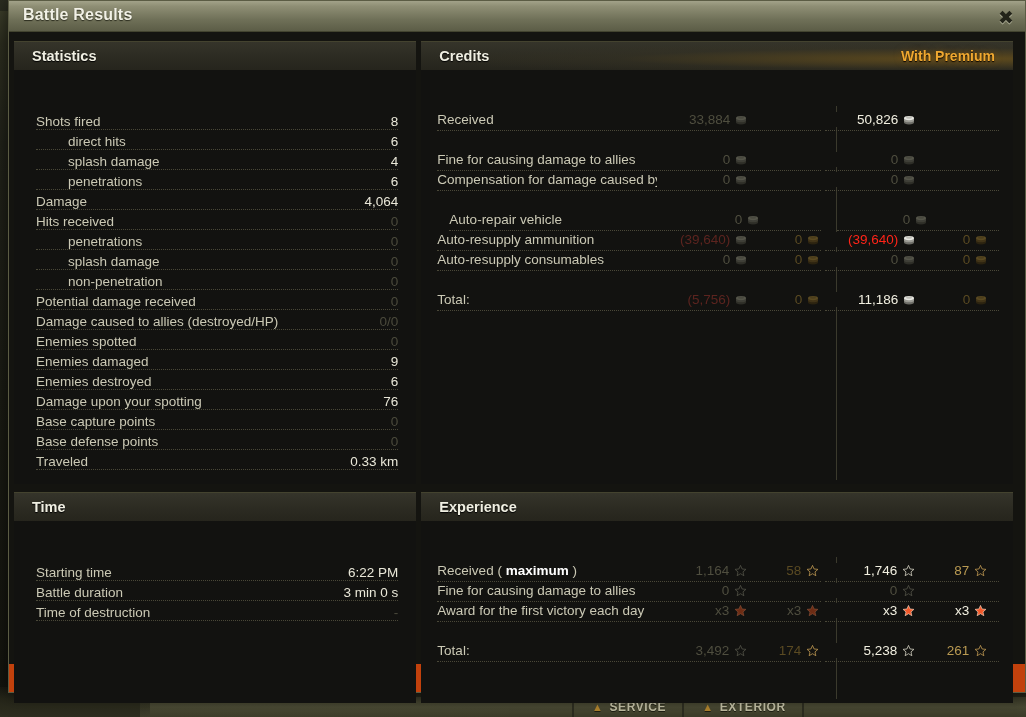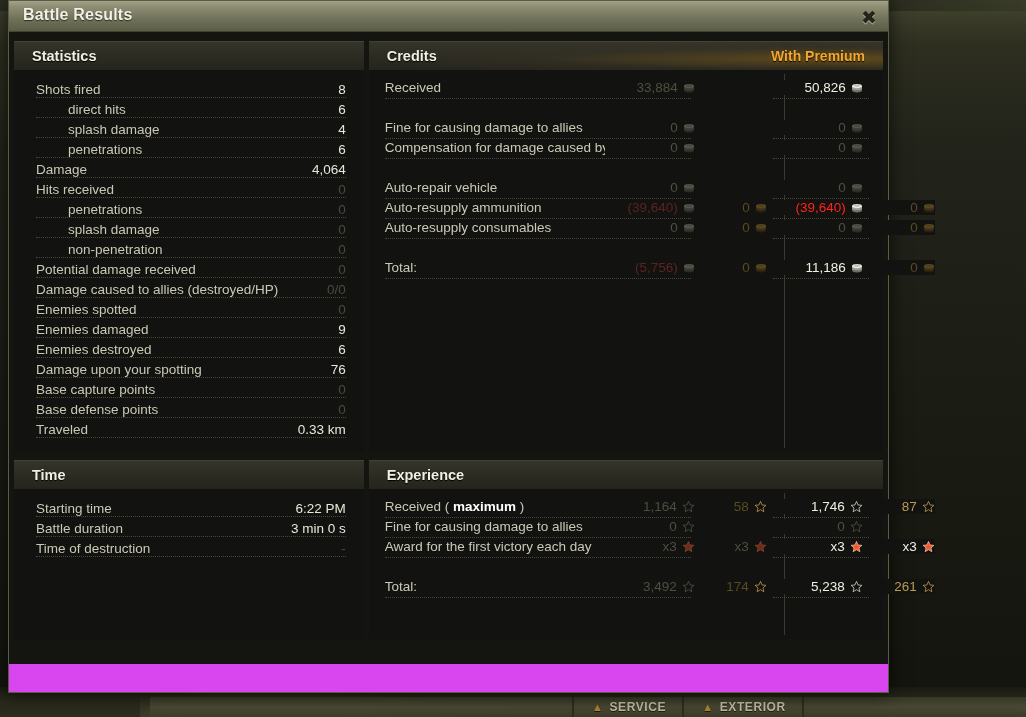--- a/index.html
+++ b/index.html
@@ -43,22 +43,22 @@
   }
   .bg-tankbar .chev { color:#b8892f; font-size:11px; }
   .bg-sil {
     position:absolute; left:140px; bottom:0; width:420px; height:30px;
     background:radial-gradient(ellipse at 30% 120%, #55553c 0%, transparent 62%);
     opacity:.8;
   }
 
   
   #dialog {
-    position:absolute; left:8px; top:0px; width:881px; height:693px;
-    background:#d946ef;
+    position:absolute; left:8px; top:0px; width:1018px; height:693px;
+    background:#c2410c;
     border:1px solid #5b5c44;
     box-shadow:0 0 18px #000a;
   }
   .titlebar {
     position:relative; height:31px;
     background:linear-gradient(180deg,#a2a289 0%,#8e8e74 18%,#6f7058 62%,#5c5d47 100%);
     border-bottom:1px solid #43442f;
   }
   .titlebar .title {
     position:absolute; left:14px; top:5px;
@@ -99,21 +99,21 @@
     color:#ffffff;
     background:linear-gradient(180deg,#b6b69c 0%,#9d9d83 35%,#86876c 75%,#787a5f 100%);
     border-top:1px solid #cfcfb6;
     border-left:1px solid #c0c0a6;
   }
 
   
   .body {
     position:relative; height:632px;
     background:#141410;
-    padding:9px 5px 5px 5px;
+    padding:9px 12px 5px 5px;
   }
   .row-panels { display:flex; gap:5px; }
   .panel { background:#121210; }
   .panel.stats { width:406px; }
   .panel.credits { width:597px; }
   .panel.time { width:406px; }
   .panel.exp { width:597px;text-align:center; }
 
   .panel-head {
     position:relative; height:29px;
@@ -129,21 +129,21 @@
     position:absolute; right:18px; top:6px;
     font-size:14px; font-weight:bold; color:#f0a830;
     text-shadow:0 0 8px #a8641060, 0 1px 1px #000;
   }
   .panel-head.with-glow {
     background:
       radial-gradient(ellipse at 92% 60%, #5e4a1d 0%, #3a352455 45%, transparent 70%),
       linear-gradient(180deg,#35342a 0%,#2c2b22 55%,#26251d 100%);
   }
 
-  .panel-body { padding:9px 0 10px 0; position:relative; }
+  .panel-body { padding:9px 0 10px 0; position:relative;margin-top:32px; }
   .panel.stats .panel-body { height:382px; }
   .panel.credits .panel-body { height:382px; }
   .panel.time .panel-body { height:150px; }
   .panel.exp .panel-body { height:150px; }
 
   
   .line {
     position:relative; height:20px;
     display:flex; align-items:center;
     padding:0 18px 0 22px;
@@ -437,21 +437,21 @@
                     <ellipse cx="6" cy="8.3" rx="5" ry="2.1" fill="#2e2e28"></ellipse>
                     <rect x="1" y="6.2" width="10" height="2.1" fill="#2e2e28"></rect>
                     <ellipse cx="6" cy="6.2" rx="5" ry="2.1" fill="#3f3f37"></ellipse>
                     <rect x="1" y="4.1" width="10" height="2.1" fill="#3f3f37"></rect>
                     <ellipse cx="6" cy="4.1" rx="5" ry="2.1" fill="#55554a"></ellipse>
                     <ellipse cx="6" cy="3.7" rx="3" ry="1.1" fill="#3f3f37" opacity=".55"></ellipse>
                   </svg>
                 </span>
               </div>
             </div>
-            <div class="mrow" style="position: absolute; left: 0px; right: 0px; top: 109px;">
+            <div class="mrow" style="position: absolute; left: 12px; right: 0px; top: 109px;">
               <div class="dotline dl-a"></div>
               <div class="dotline dl-b"></div>
               <div class="lbl">Auto-repair vehicle</div>
               <div class="cell c1">
                 <span class="num dim">0</span>
                 <span class="ic">
                   <svg width="12" height="11" viewBox="0 0 12 11">
                     <ellipse cx="6" cy="8.3" rx="5" ry="2.1" fill="#2e2e28"></ellipse>
                     <rect x="1" y="6.2" width="10" height="2.1" fill="#2e2e28"></rect>
                     <ellipse cx="6" cy="6.2" rx="5" ry="2.1" fill="#3f3f37"></ellipse>

